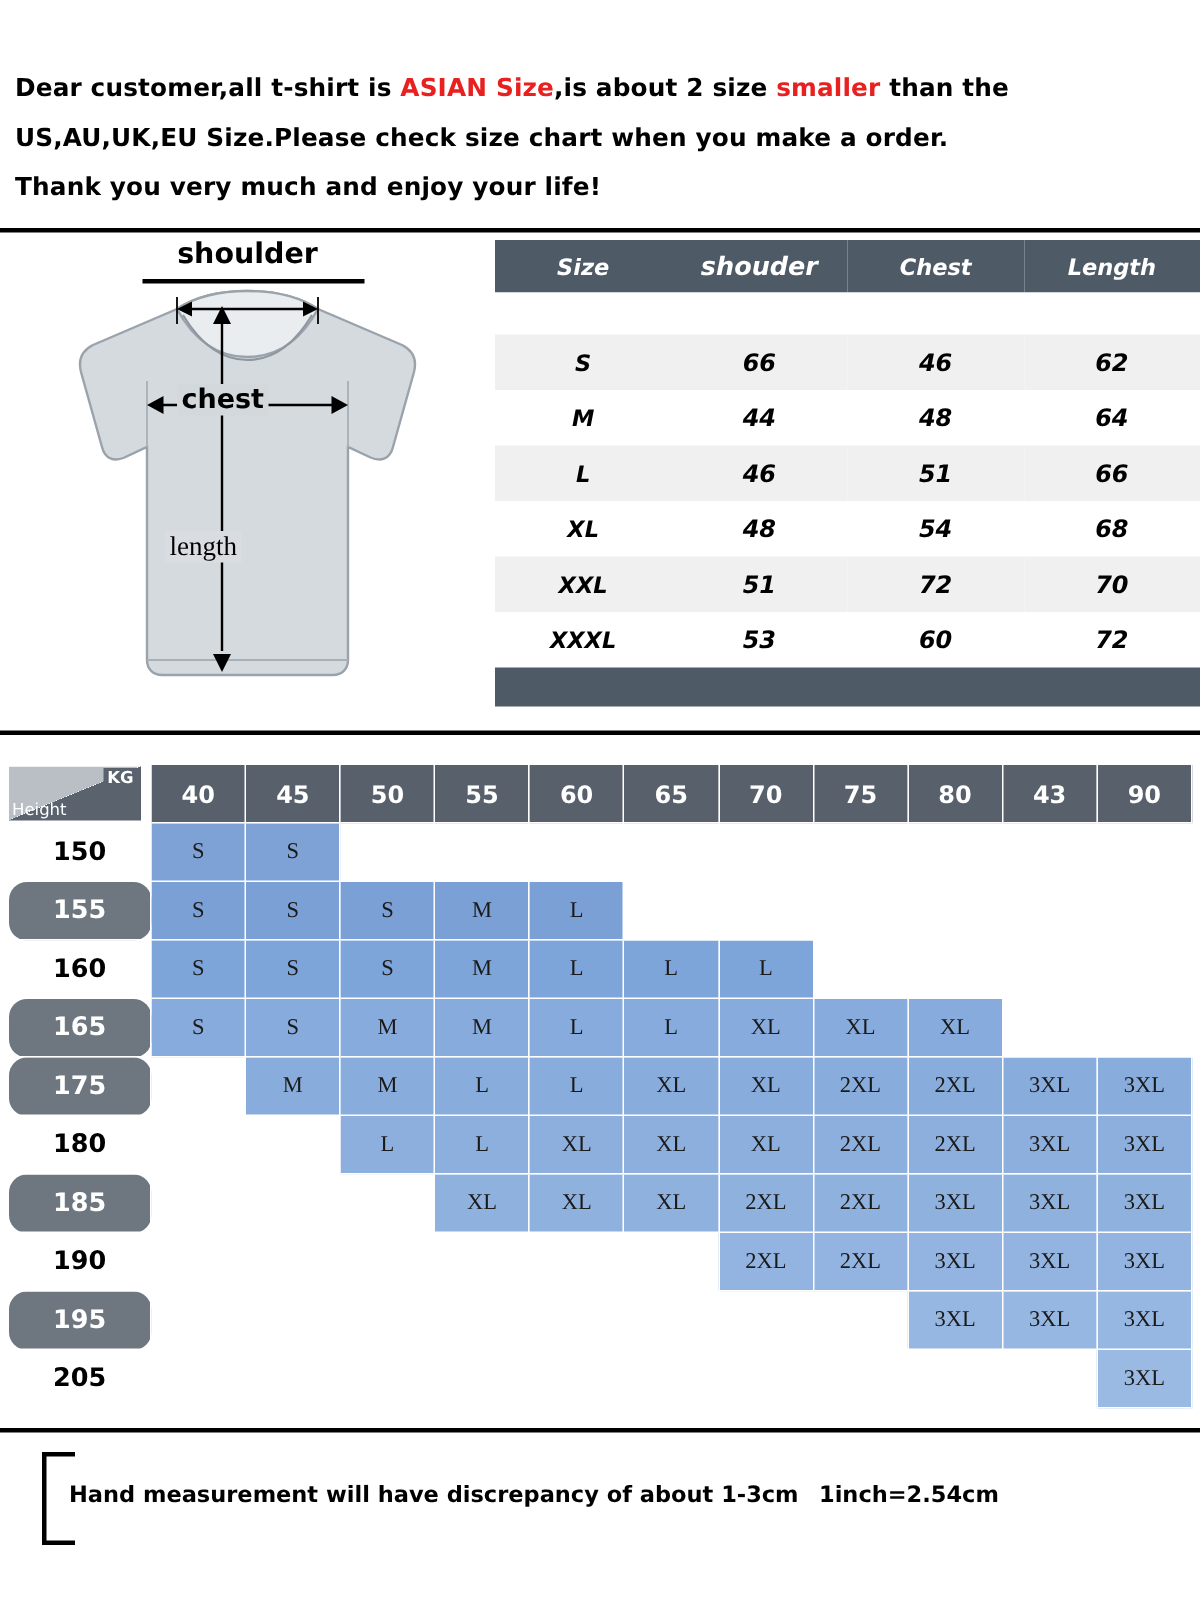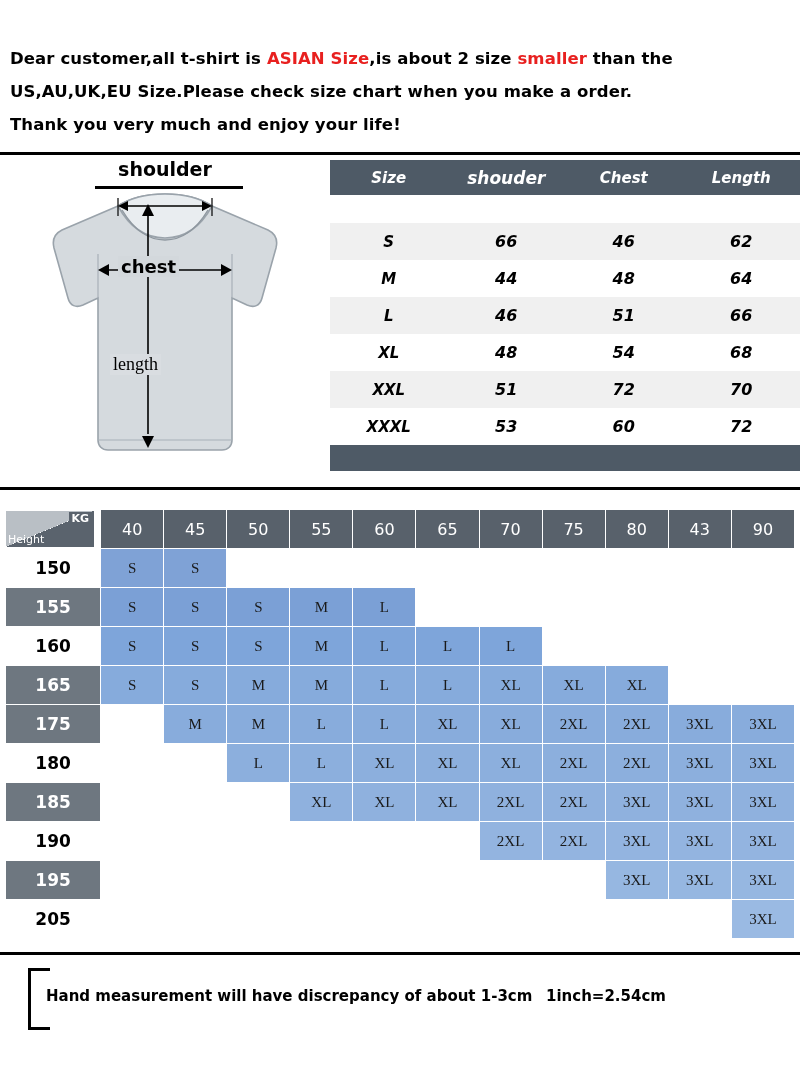--- a/index.html
+++ b/index.html
@@ -149,21 +149,21 @@
   }
   .hw th, .hw td {
     border: 1px solid #ffffff;
     text-align: center;
     font-family: "DejaVu Sans", sans-serif;
   }
   .hw th.kg {
     background: #58616b;
     color: #ffffff;
     font-size: 16px;
-    font-weight: normal;
+    font-weight: bold;
     height: 36px;
     width: 56px;
   }
   .hw th.corner {
     width: 88px;
     height: 36px;
     padding: 0;
     position: relative;
     background: #ffffff;
   }
@@ -200,21 +200,21 @@
     font-weight: normal;
     z-index: 2;
   }
   .hw td.h-cell {
     width: 88px;
     height: 36px;
     font-size: 17px;
     font-weight: bold;
     color: #000000;
   }
-  .hw tr.h-dark td.h-cell { background: #6e7780; color: #ffffff; }
+  .hw tr.h-dark td.h-cell { background: #6e7780; color: #ffffff; border-radius: 12px; }
   .hw tr.h-light td.h-cell { background: #ffffff; color: #000000; }
   .hw td.v {
     height: 36px;
     font-size: 15px;
     font-family: "Liberation Serif", serif;
     color: #1a1a1a;
   }
 
   
   .note {

